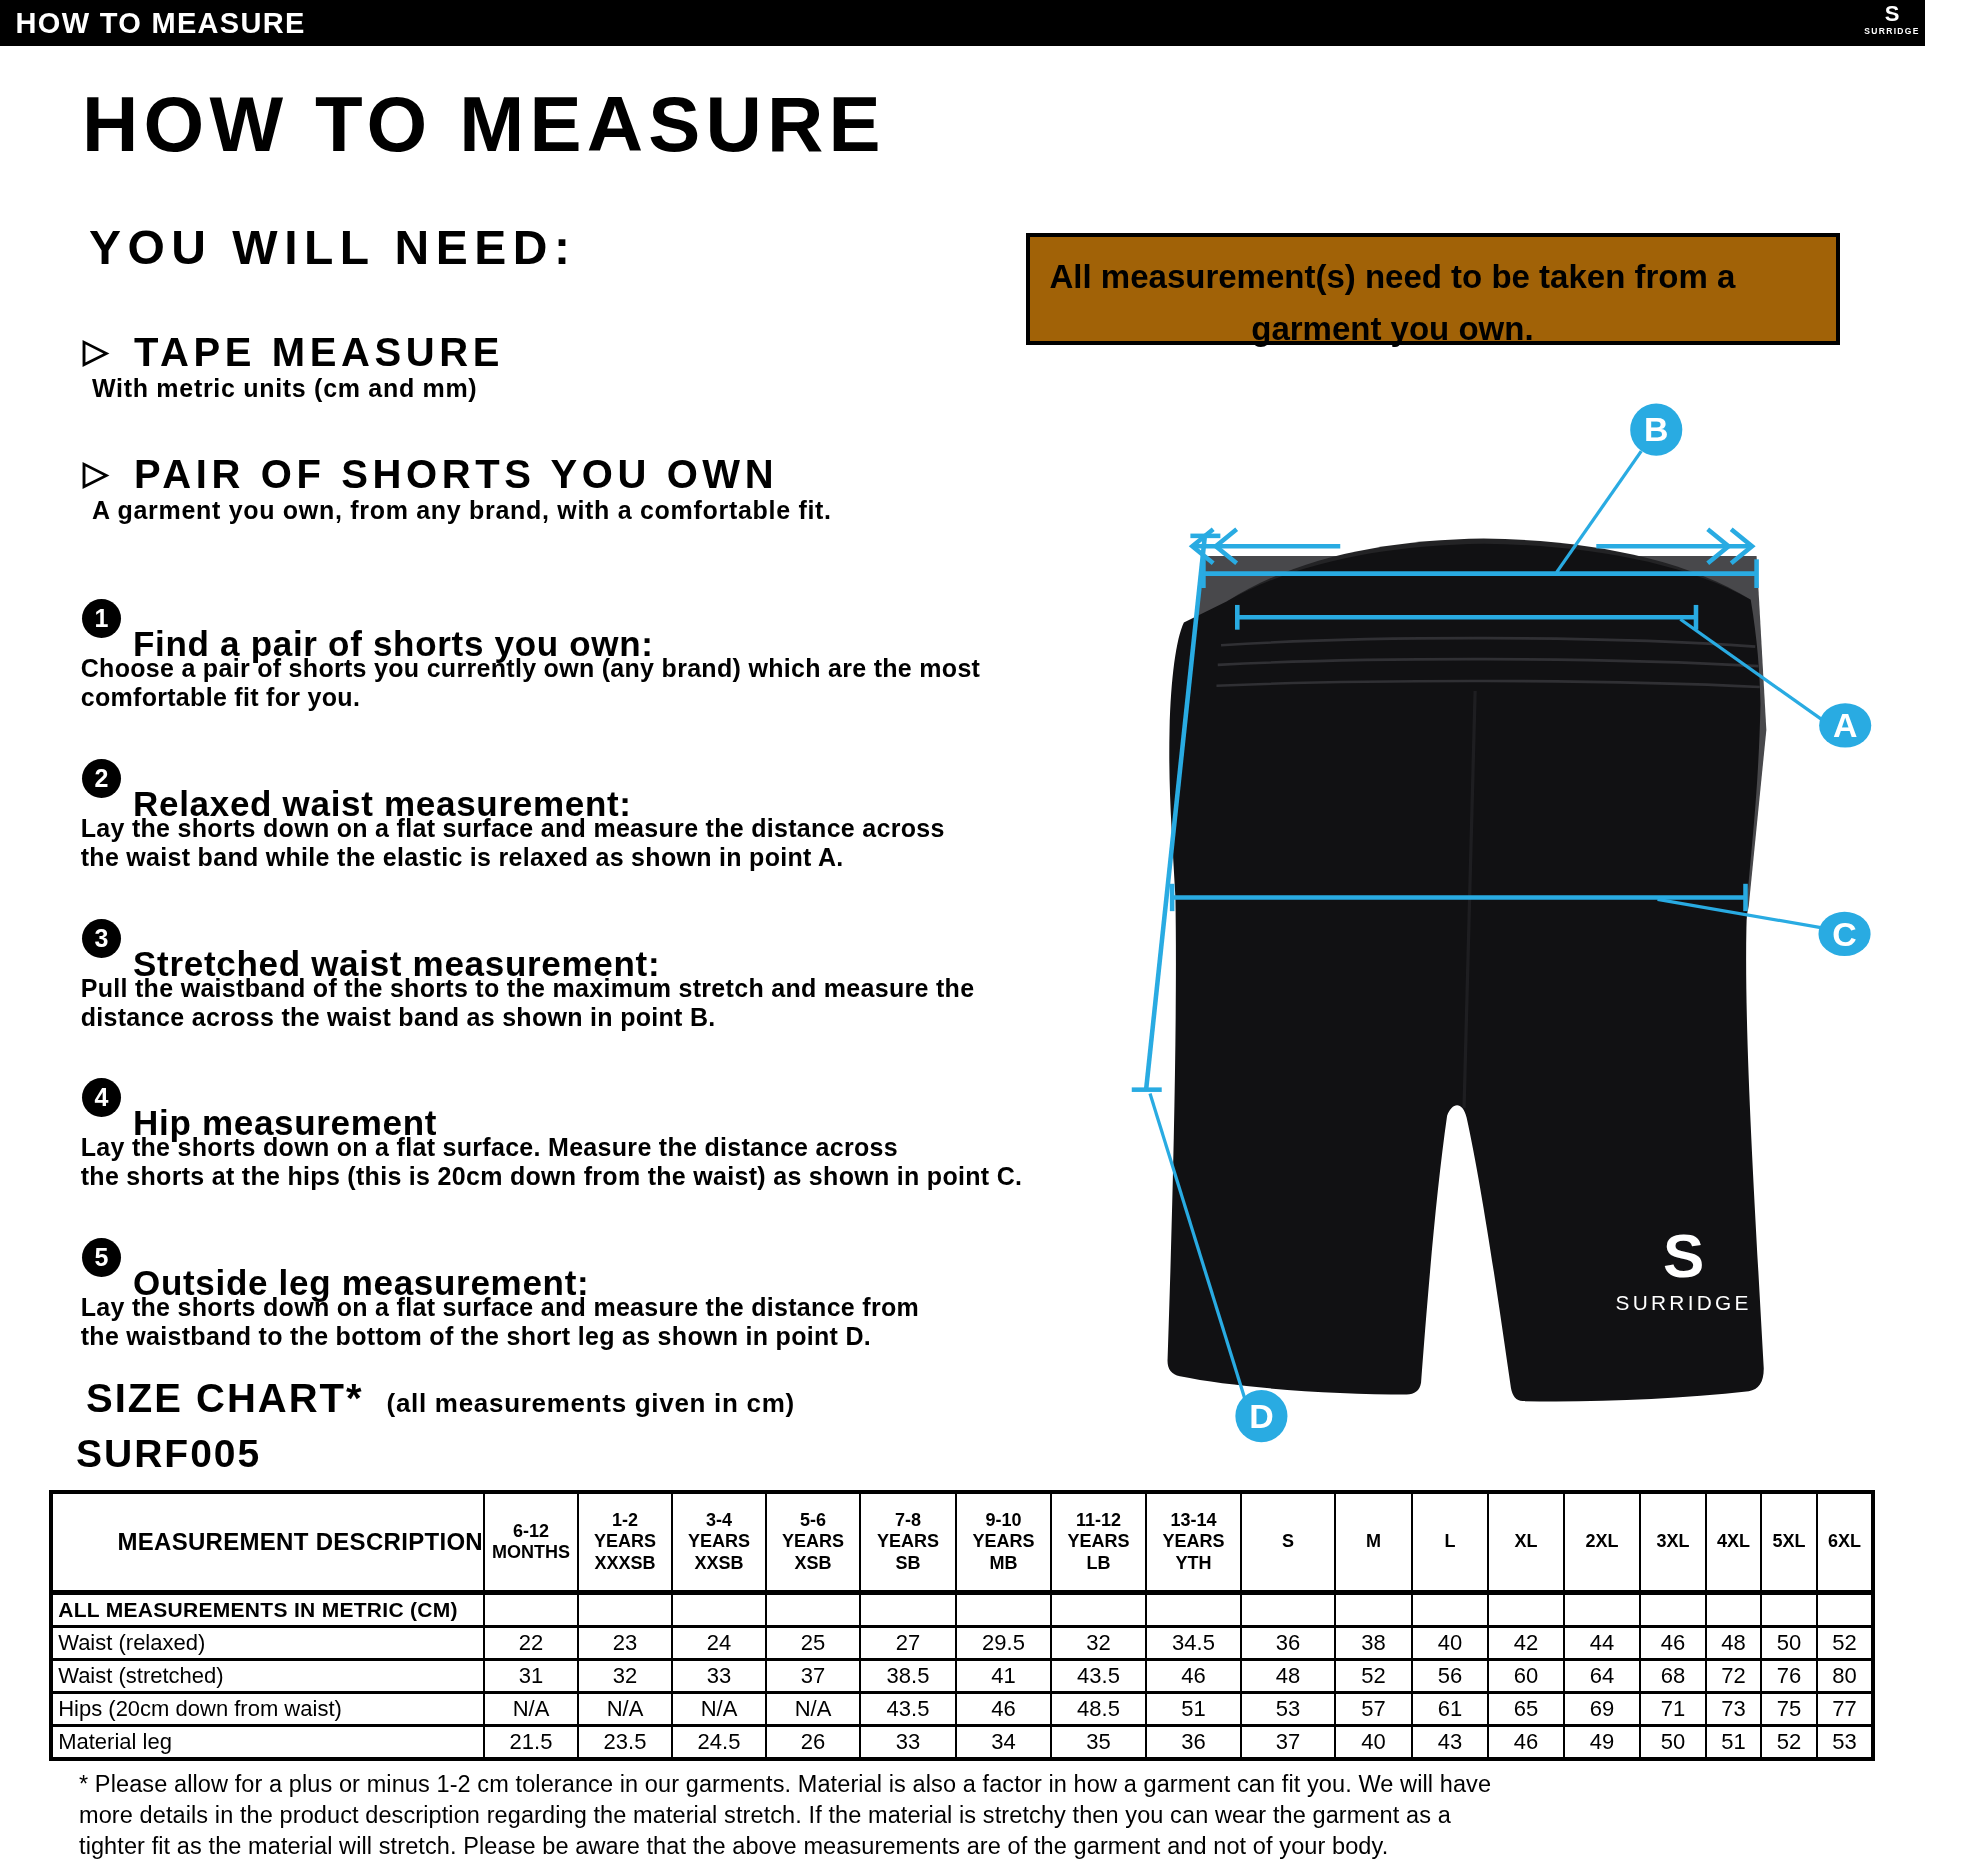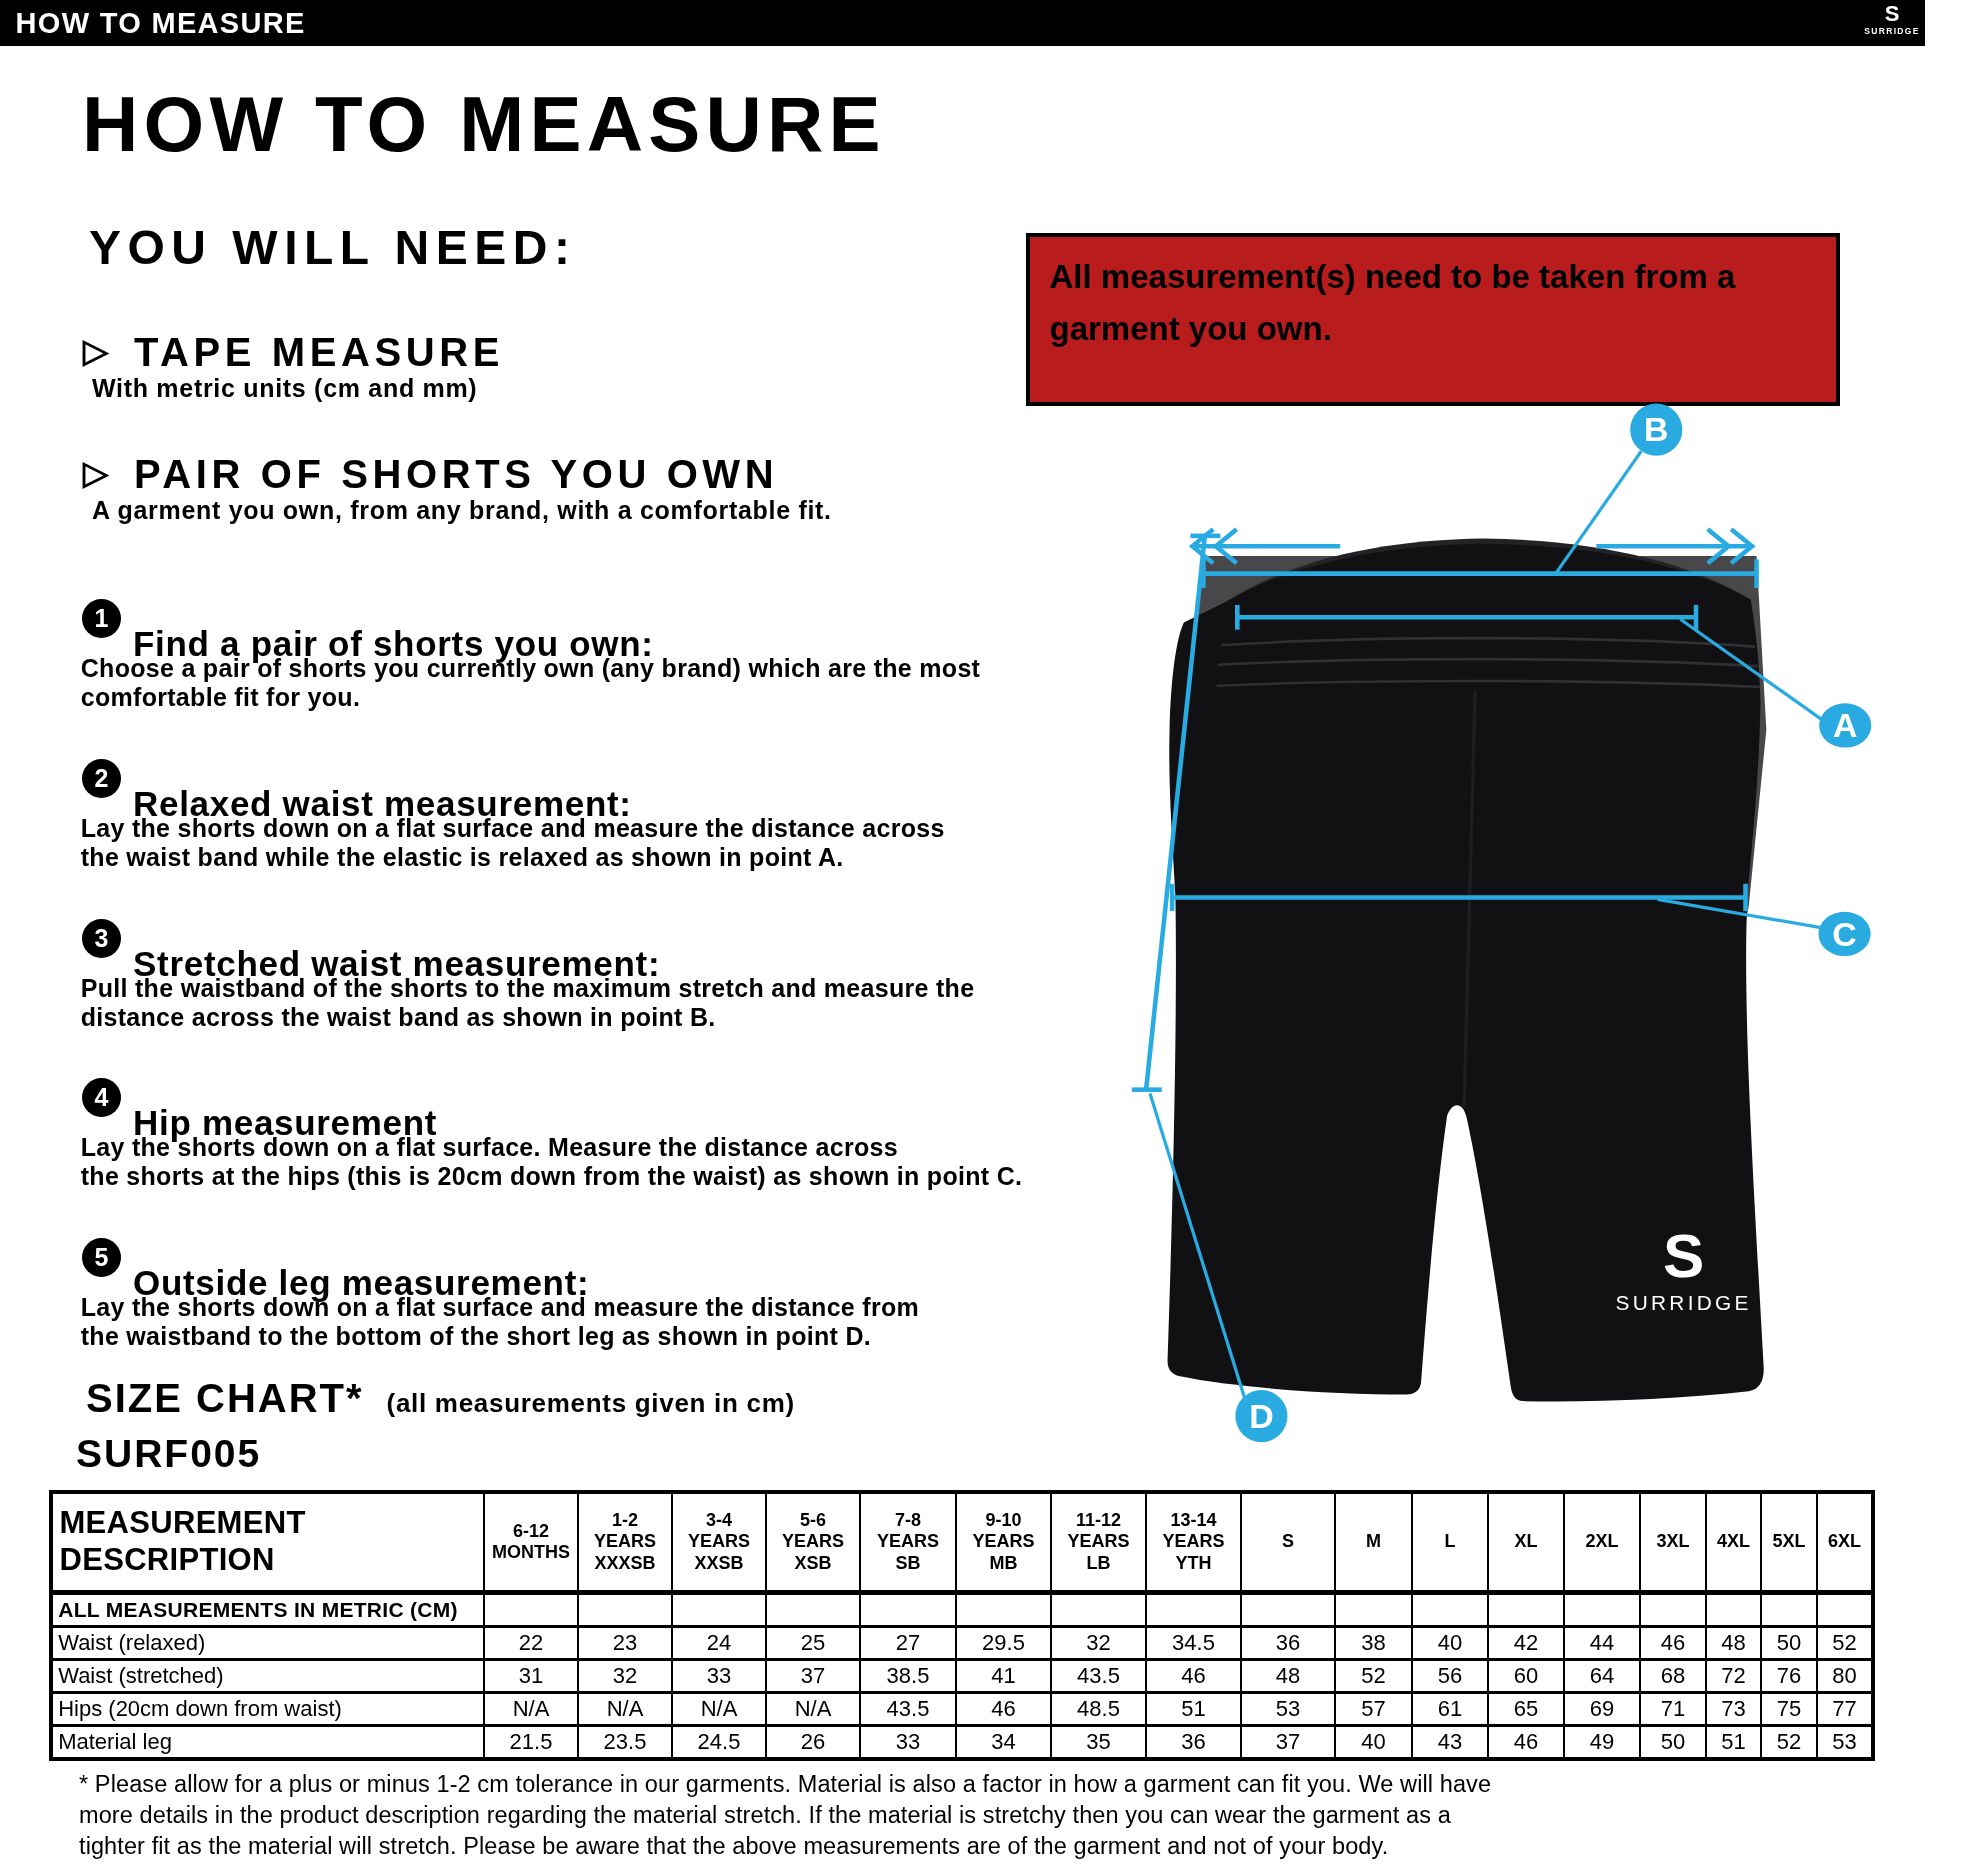--- a/index.html
+++ b/index.html
@@ -29,37 +29,37 @@
               color:#fff;font-size:25px;font-weight:bold;text-align:center;line-height:39px;}
   .step-heading{position:absolute;left:51px;top:1.3px;font-size:35px;font-weight:900;letter-spacing:0.7px;margin-top:24px;}
   .step-body{position:absolute;left:-1.3px;top:55px;font-size:25px;font-weight:600;line-height:29px;
              letter-spacing:0.3px;white-space:pre-line;}
   .step-1{left:82px;top:599px;}
   .step-2{left:82px;top:759px;}
   .step-3{left:82px;top:919px;}
   .step-4{left:82px;top:1078px;}
   .step-5{left:82px;top:1238px;}
 
-  .note-box{left:1026px;top:233px;width:814px;height:173px;border:4.6px solid #000;box-sizing:border-box;background:#b91c1c;}
+  .note-box{left:1026px;top:233px;width:814px;height:112px;border:4.6px solid #000;box-sizing:border-box;background:#a16207;text-align:center;}
   .note-text{position:absolute;left:19.5px;top:14.3px;font-size:33px;font-weight:bold;line-height:52px;white-space:pre-line;}
 
   .diagram{left:1107px;top:365px;width:847px;height:1134px;}
 
   .sc-head{left:86px;top:1376px;}
   .sc-title{font-size:40px;font-weight:900;letter-spacing:2px;}
   .sc-sub{font-size:26px;font-weight:bold;margin-left:23px;letter-spacing:0.7px;}
   .sc-code{left:76px;top:1432px;font-size:39px;font-weight:900;letter-spacing:2px;}
 
   .tablewrap{left:49px;top:1490px;}
   table.sizes{border-collapse:collapse;table-layout:fixed;width:1824px;border:4.6px solid #000;}
   table.sizes th,table.sizes td{border:2px solid #000;border-top-width:3.3px;border-bottom-width:3.3px;
       padding:0;overflow:hidden;}
   table.sizes thead th{height:96px;border-bottom-width:5.9px;font-size:18px;font-weight:bold;
       line-height:1.18;white-space:pre-line;text-align:center;vertical-align:middle;}
-  table.sizes thead th.desc{font-size:31px;text-align:left;padding-left:6.5px;letter-spacing:0.3px;}
+  table.sizes thead th.desc{font-size:24px;text-align:right;padding-left:6.5px;letter-spacing:0.3px;}
   table.sizes td{height:30px;font-size:22px;font-weight:normal;text-align:center;vertical-align:middle;}
   table.sizes td.rowlabel{text-align:left;padding-left:5.2px;}
   table.sizes tr.units td.rowlabel{font-weight:bold;font-size:21px;letter-spacing:0.3px;}
 
   .footnote{left:79px;top:1769px;font-size:23.5px;line-height:31px;white-space:pre-line;letter-spacing:0.1px;}
 </style>
 </head>
 <body>
 
 <div class="page">

